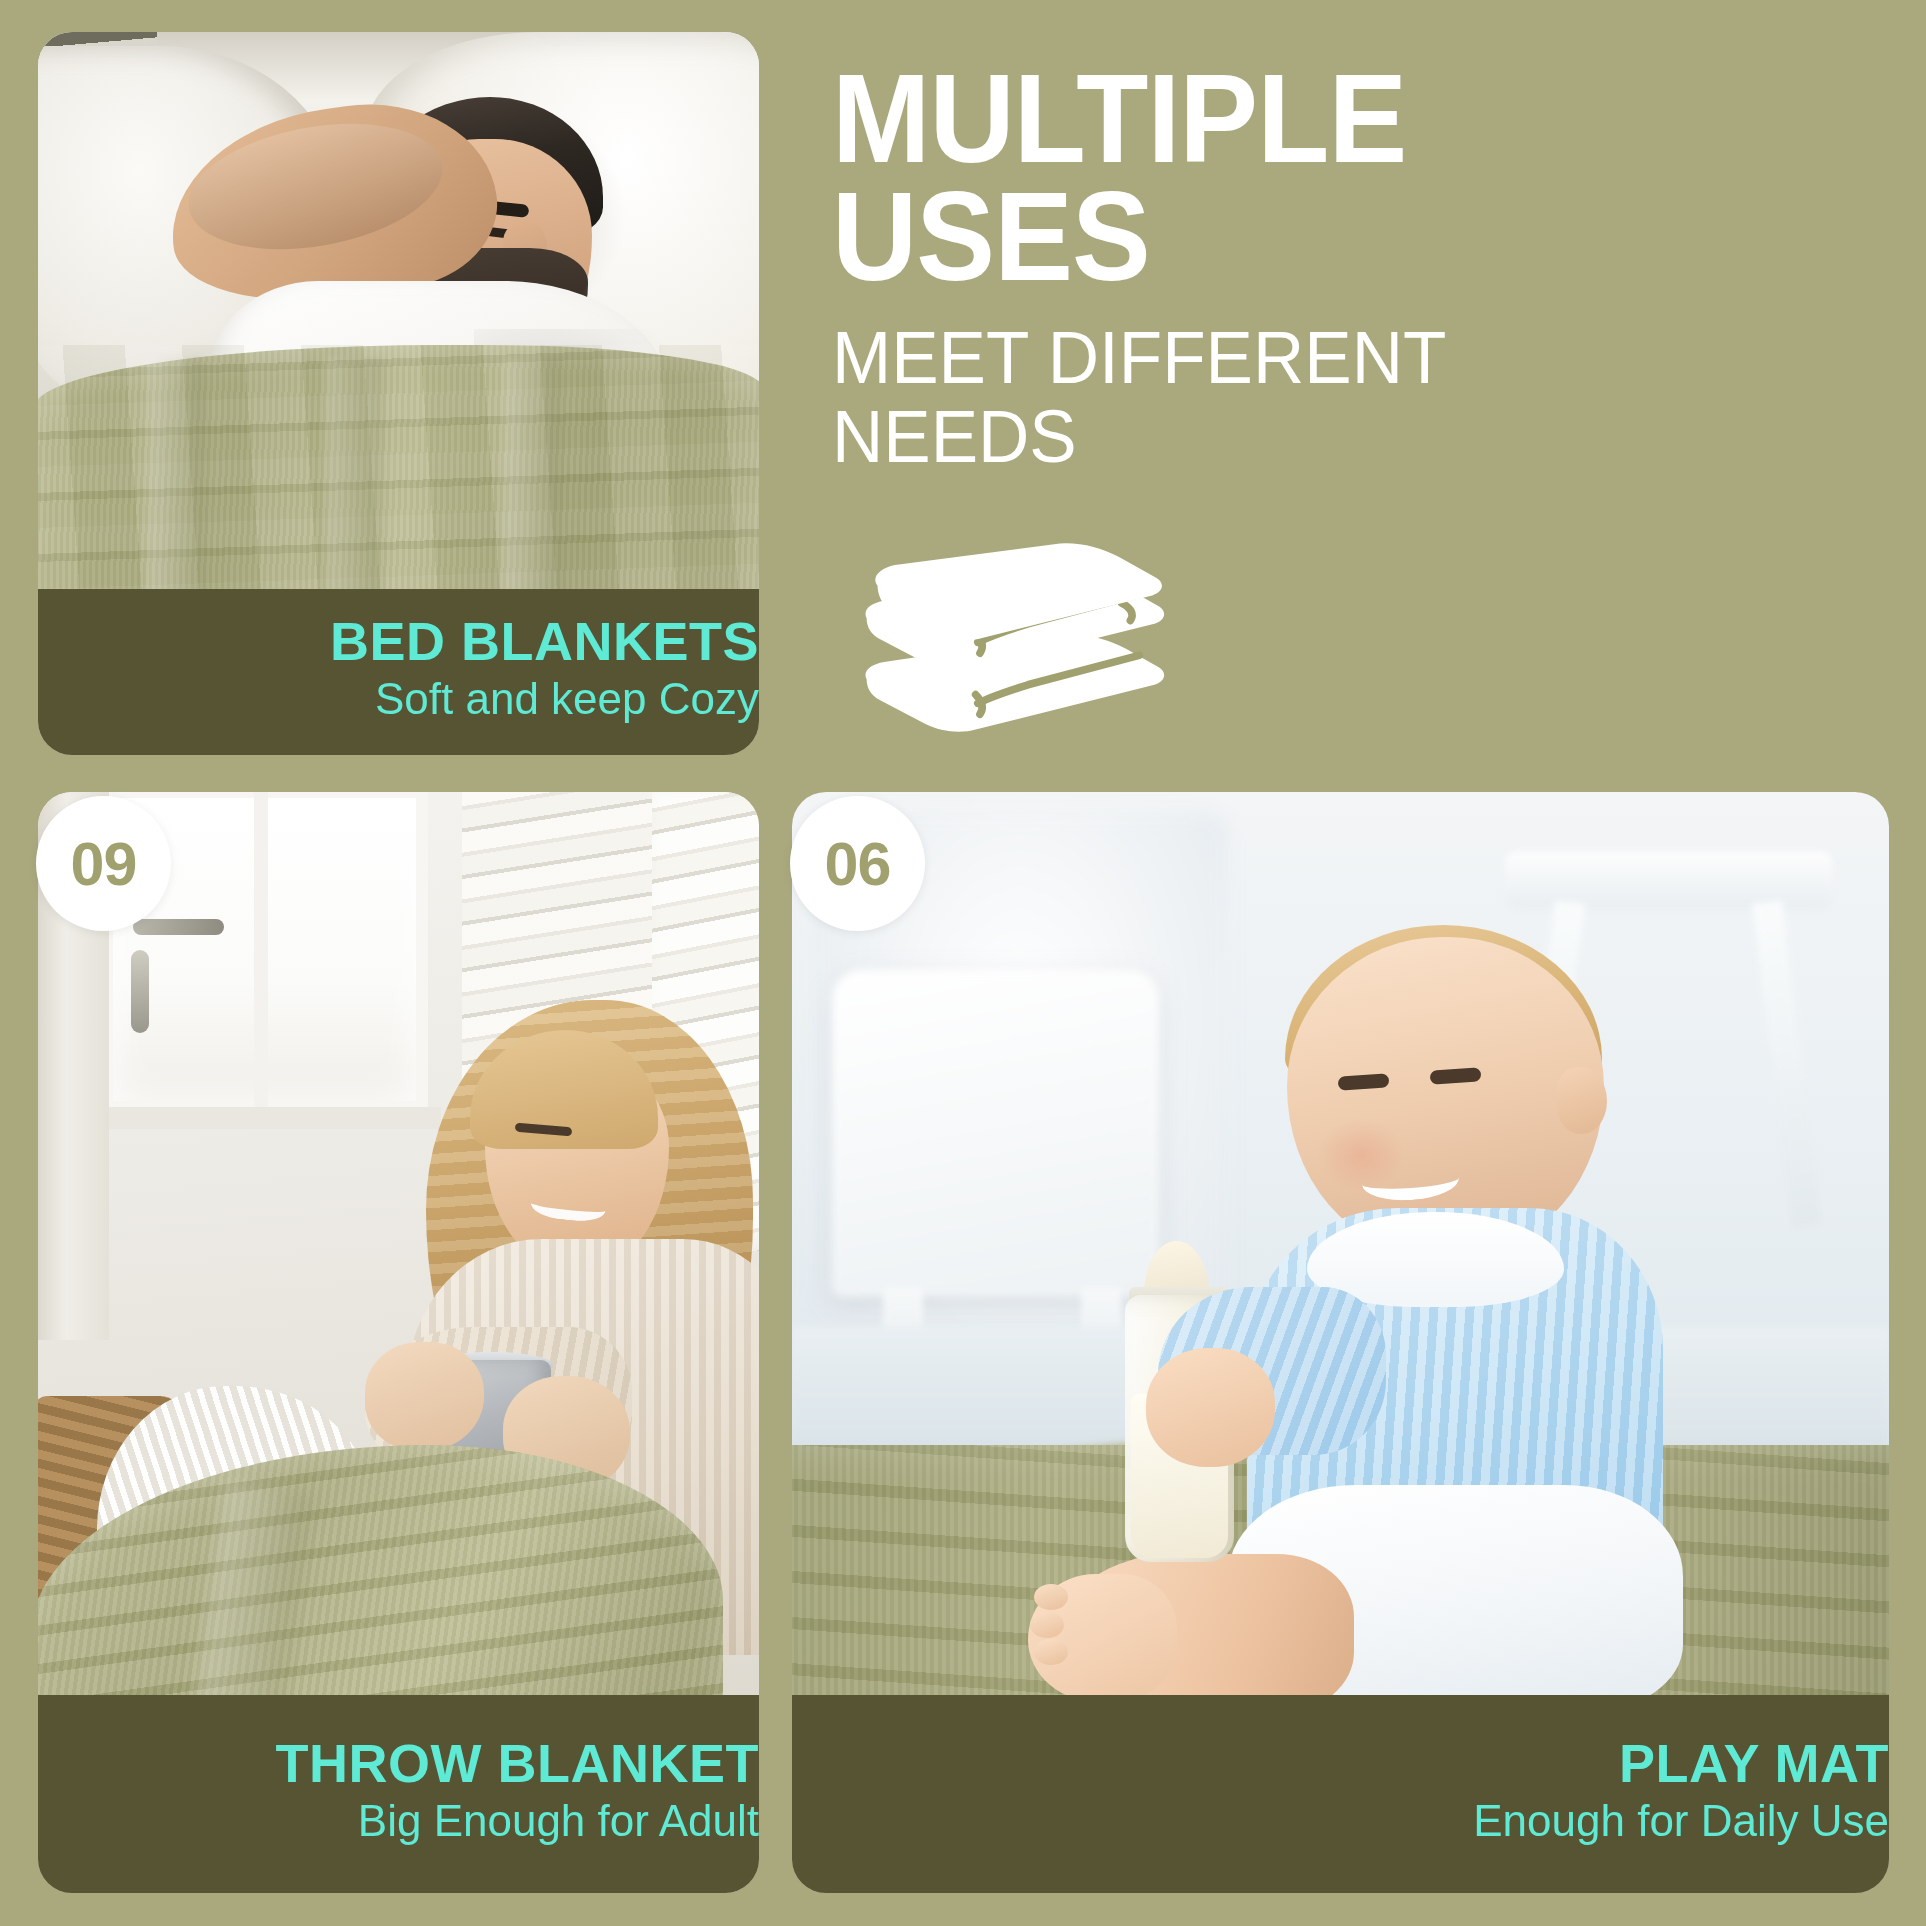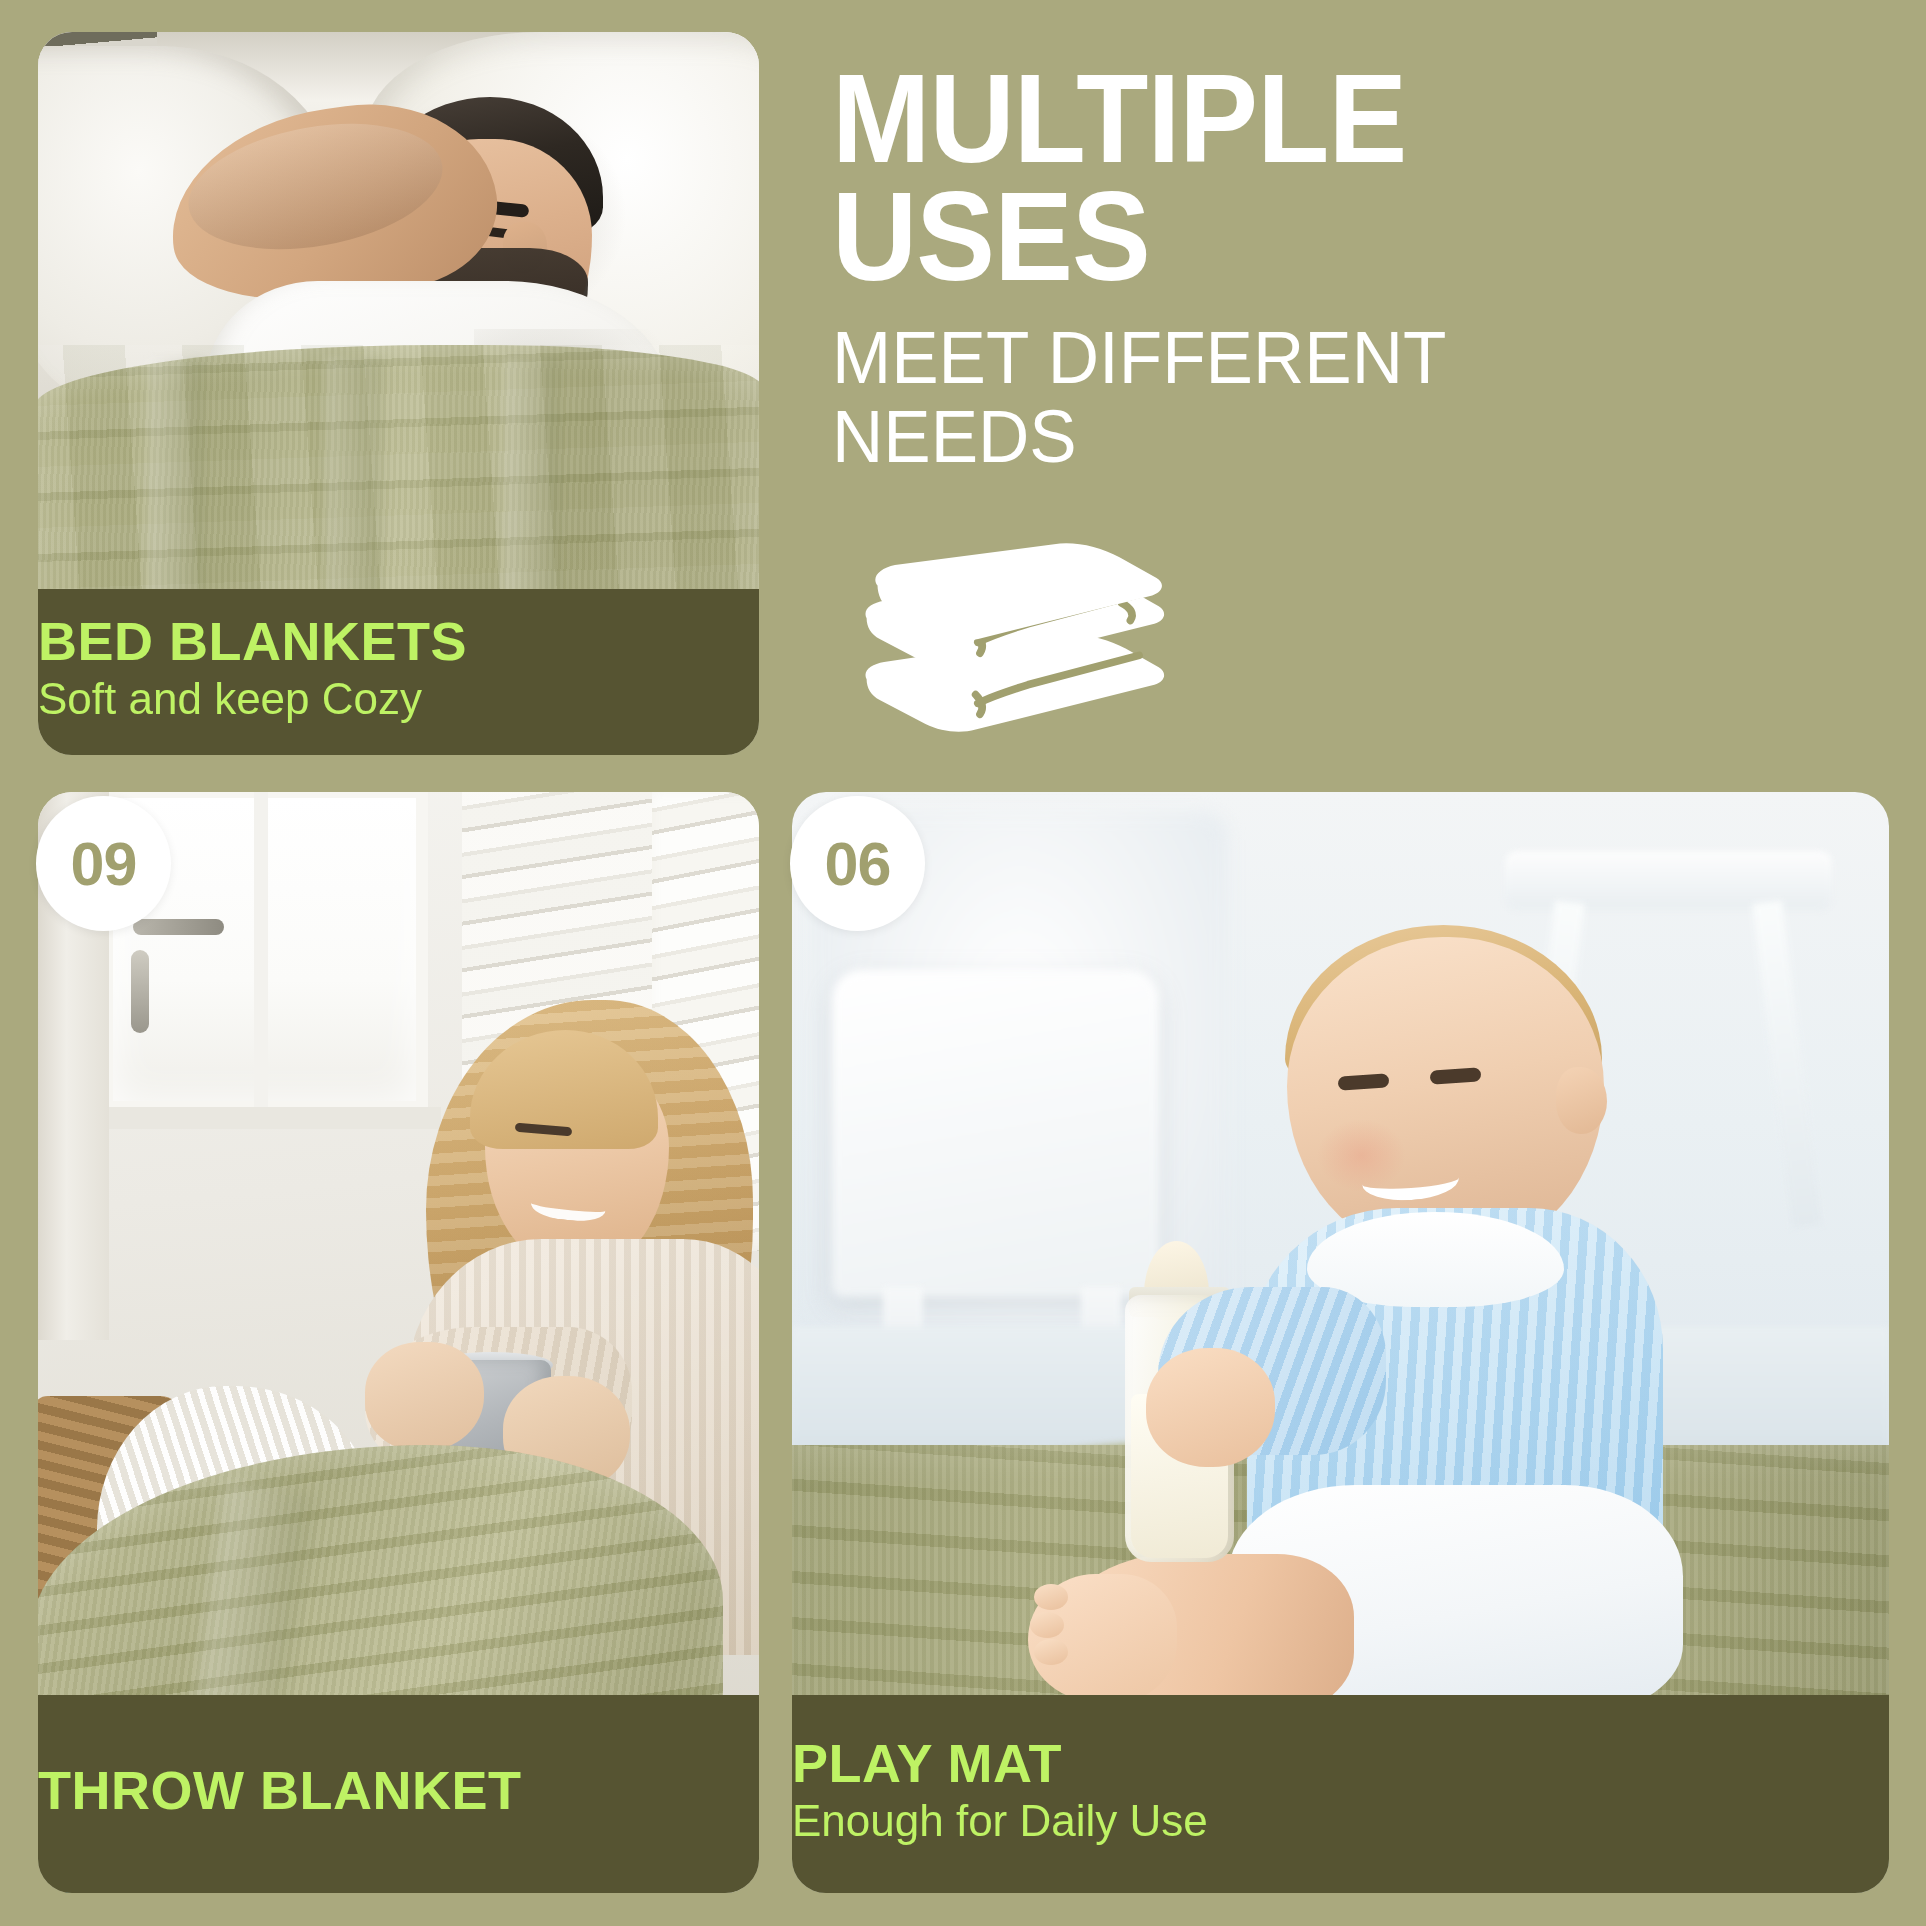--- a/index.html
+++ b/index.html
@@ -23,22 +23,22 @@
   #card-1 { left:38px;  top:32px;   width:721px;  height:723px; }
   #card-2 { left:38px;  top:792px;  width:721px;  height:1101px; }
   #card-3 { left:792px; top:792px;  width:1097px; height:1101px; }
 
   .photo { position:absolute; left:0; top:0; right:0; bottom:0; overflow:hidden; }
 
   
   .label-bar {
     position:absolute; left:0; right:0; bottom:0;
     background:#565432;
-    text-align:left;
-    color:#bef264;
+    text-align:right;
+    color:#5eead4;
     display:flex; flex-direction:column; justify-content:center;
     padding-bottom:6px;
   }
   #card-1 .label-bar { height:166px; }
   #card-2 .label-bar { height:198px; }
   #card-3 .label-bar { height:198px; }
 
   .label-title {
     font-weight:bold;
     letter-spacing:0.5px;
@@ -596,20 +596,21 @@
       <div class="p2-handB"></div>
       <div class="p2-throw"></div>
 
       <div class="p2-furR"></div>
       <div class="p2-blueSock"></div>
       <div class="p2-throwLow"></div>
       <div class="p2-throwFold"></div>
     </div>
     <div class="label-bar">
       <div class="label-title">THROW BLANKET</div>
+      <div class="label-sub">Big Enough for Adult</div>
     </div>
   </div>
   <div class="badge" id="badge-2">09</div>
 
   <div class="card" id="card-3">
     <div class="photo">
       <div class="p3-room"></div>
       <div class="p3-blurL"></div>
       <div class="p3-furn"></div>
       <div class="p3-leg1"></div>

